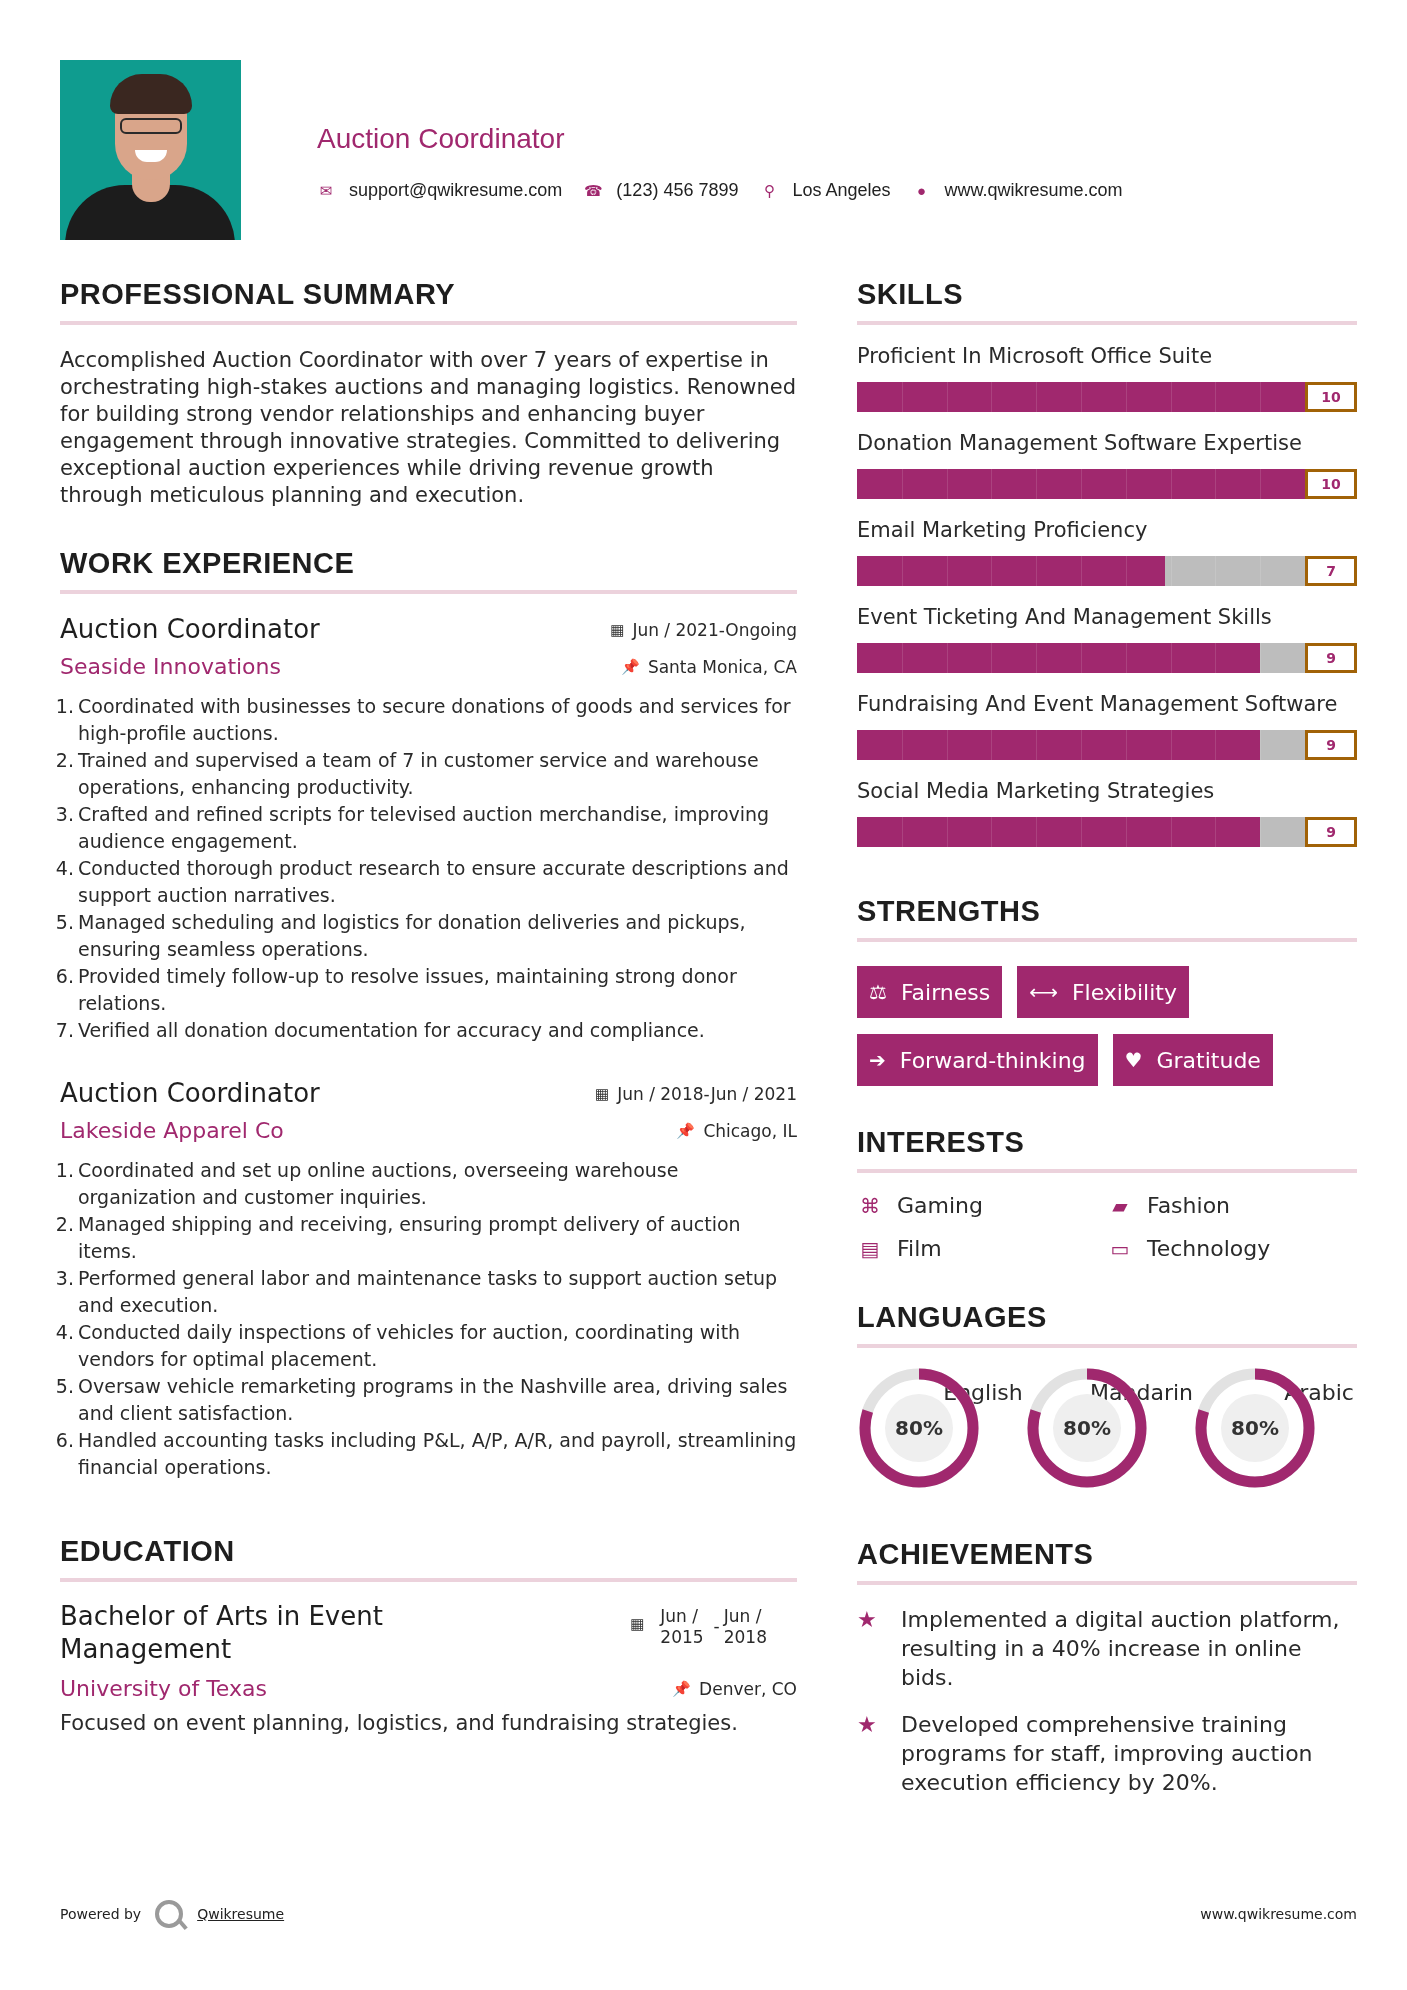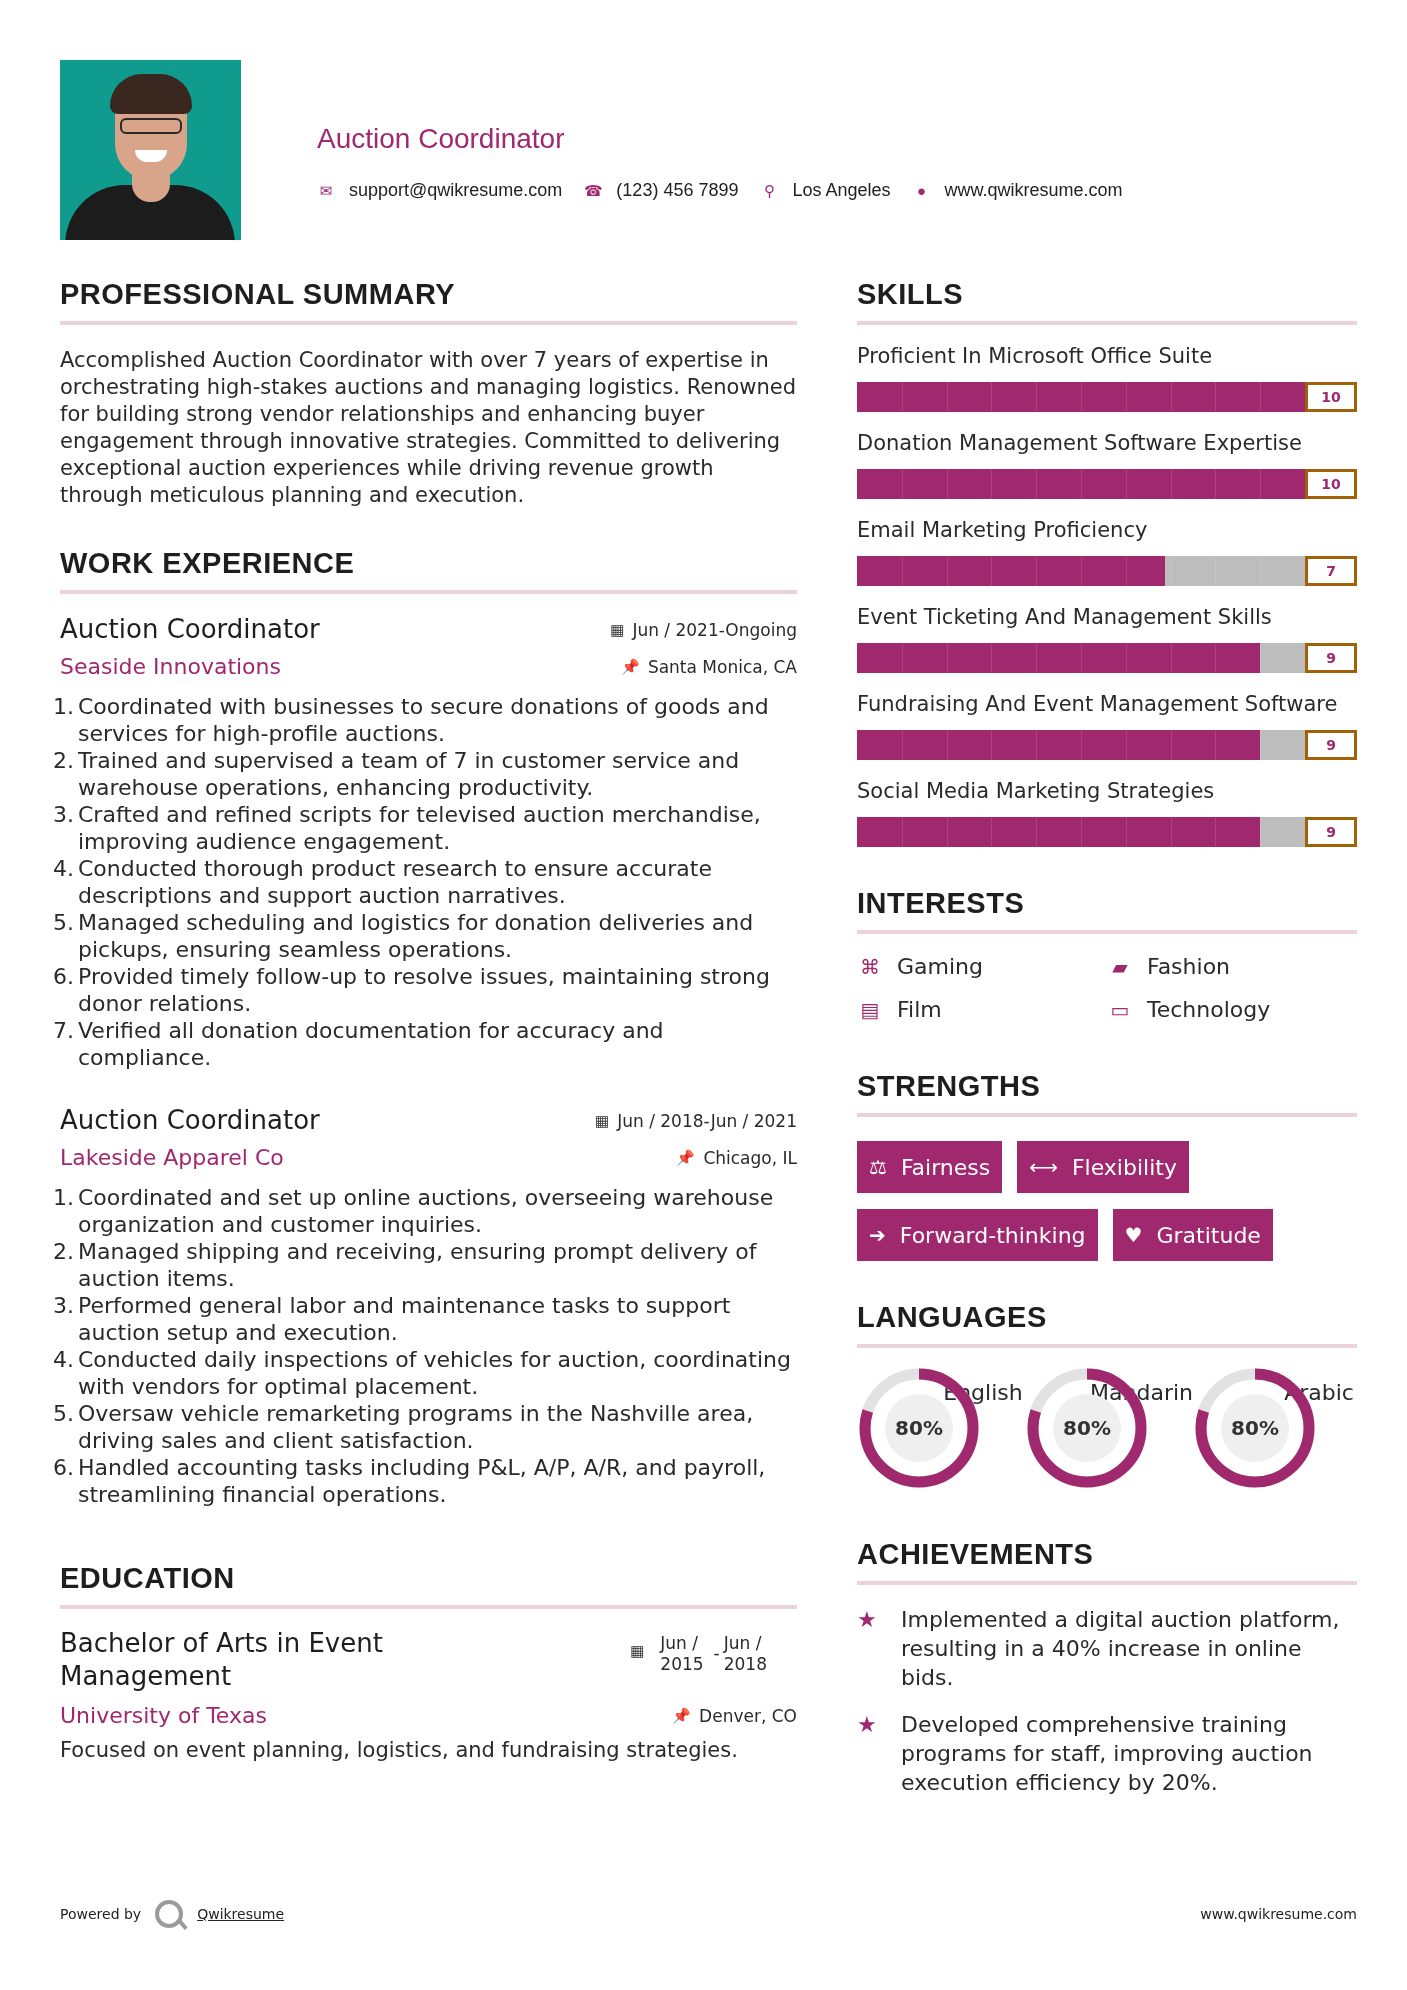--- a/index.html
+++ b/index.html
@@ -32,21 +32,21 @@
   .summary { margin-top: 22px; font-size: 21px; line-height: 27px; color: #2a2a2a; }
 
   .job { margin-top: 20px; }
   .job-head { display: flex; justify-content: space-between; align-items: flex-start; }
   .job-title { font-size: 26px; color: #1e1e1e; }
   .job-date { font-size: 17px; color: #2a2a2a; display: flex; align-items: center; margin-top: 6px; }
   .job-sub { display: flex; justify-content: space-between; align-items: center; margin-top: 10px; }
   .company { font-size: 22px; color: #a0286e; }
   .job-loc { font-size: 17px; color: #2a2a2a; display: flex; align-items: center; }
   .small-ic { font-size: 15px; margin-right: 8px; color: #333; }
-  ol.bullets { margin-top: 14px; padding-left: 18px; font-size: 22px; line-height: 27px; color: #2a2a2a; list-style: none; counter-reset: b; }
+  ol.bullets { margin-top: 14px; padding-left: 18px; font-size: 19px; line-height: 27px; color: #2a2a2a; list-style: none; counter-reset: b; }
   ol.bullets li { counter-increment: b; position: relative; padding-left: 0; }
   ol.bullets li::before { content: counter(b) "."; position: absolute; left: -26px; width: 22px; text-align: right; }
 
   .edu-head { display: flex; justify-content: space-between; }
   .edu-degree { font-size: 26px; line-height: 33px; color: #1e1e1e; width: 400px; }
   .edu-dates { display: flex; align-items: flex-start; font-size: 17px; line-height: 21px; margin-top: 6px; margin-right: 30px; }
   .edu-dates .d { margin-left: 8px; }
   .edu-dates .sep { margin: 10px 4px 0 10px; }
   .edu-desc { font-size: 21px; color: #2a2a2a; margin-top: 10px; }
 
@@ -307,62 +307,62 @@
               <div class="skill-seg" style="left: 268.8px;"></div>
               <div class="skill-seg" style="left: 313.6px;"></div>
               <div class="skill-seg" style="left: 358.4px;"></div>
               <div class="skill-seg" style="left: 403.2px;"></div>
               <div class="skill-score">9</div>
             </div>
           </div>
         </div>
     </section>
 
+    <section style="margin-top:48px;">
+      <div class="sec-title">STRENGTHS</div>
+      <div class="sec-line"></div>
+      <div class="strengths">
+        <div class="chip">
+          <span class="cic">⚖</span>
+          <span>Fairness</span>
+        </div>
+        <div class="chip">
+          <span class="cic">⟷</span>
+          <span>Flexibility</span>
+        </div>
+        <div class="chip">
+          <span class="cic">➔</span>
+          <span>Forward-thinking</span>
+        </div>
+        <div class="chip">
+          <span class="cic">♥</span>
+          <span>Gratitude</span>
+        </div>
+      </div>
+    </section>
+
     <section style="margin-top:40px;">
       <div class="sec-title">INTERESTS</div>
       <div class="sec-line"></div>
       <div class="interests">
         <div class="interest">
           <span class="iic">⌘</span>
           <span>Gaming</span>
         </div>
         <div class="interest">
           <span class="iic">▰</span>
           <span>Fashion</span>
         </div>
         <div class="interest">
           <span class="iic">▤</span>
           <span>Film</span>
         </div>
         <div class="interest">
           <span class="iic">▭</span>
           <span>Technology</span>
-        </div>
-      </div>
-    </section>
-
-    <section style="margin-top:48px;">
-      <div class="sec-title">STRENGTHS</div>
-      <div class="sec-line"></div>
-      <div class="strengths">
-        <div class="chip">
-          <span class="cic">⚖</span>
-          <span>Fairness</span>
-        </div>
-        <div class="chip">
-          <span class="cic">⟷</span>
-          <span>Flexibility</span>
-        </div>
-        <div class="chip">
-          <span class="cic">➔</span>
-          <span>Forward-thinking</span>
-        </div>
-        <div class="chip">
-          <span class="cic">♥</span>
-          <span>Gratitude</span>
         </div>
       </div>
     </section>
 
     <section style="margin-top:40px;">
       <div class="sec-title">LANGUAGES</div>
       <div class="sec-line"></div>
       <div class="langs" id="langs">
           <div class="lang">
             <div class="ring">

